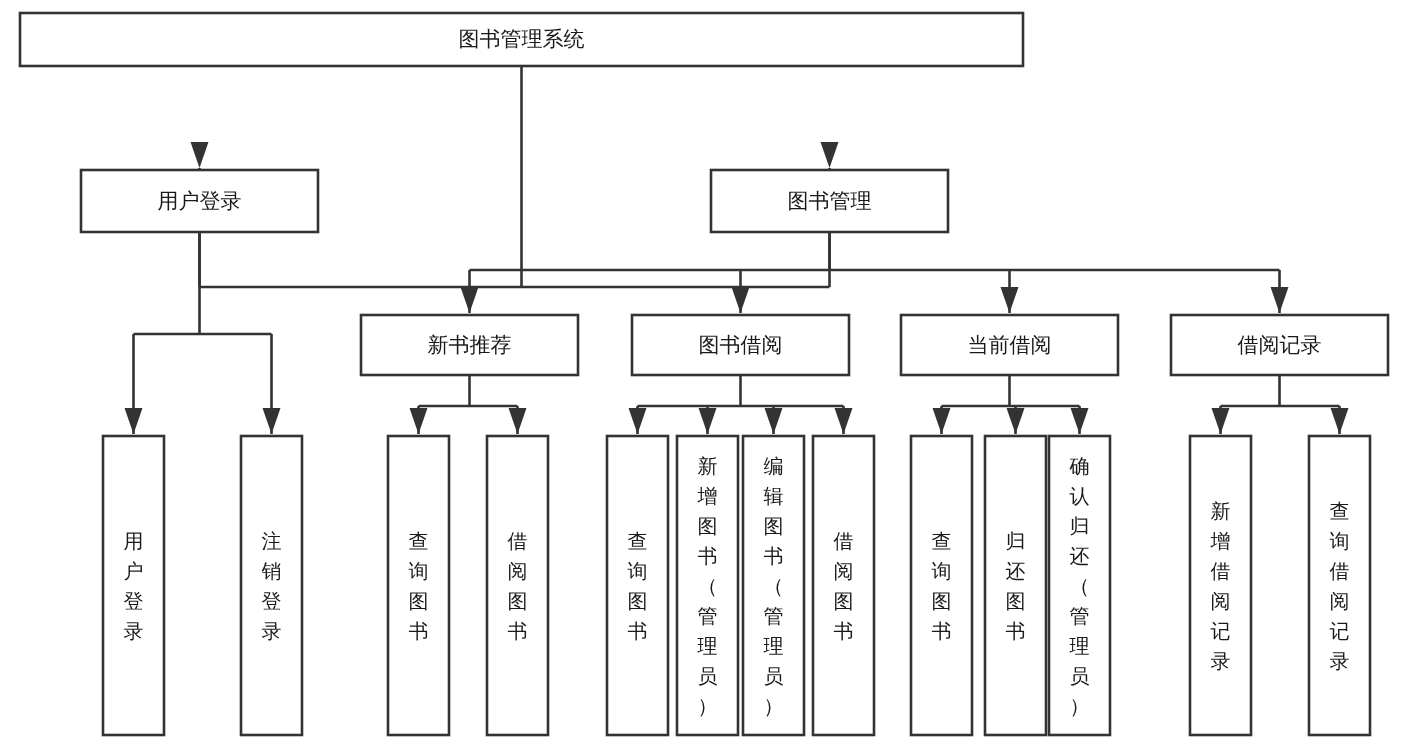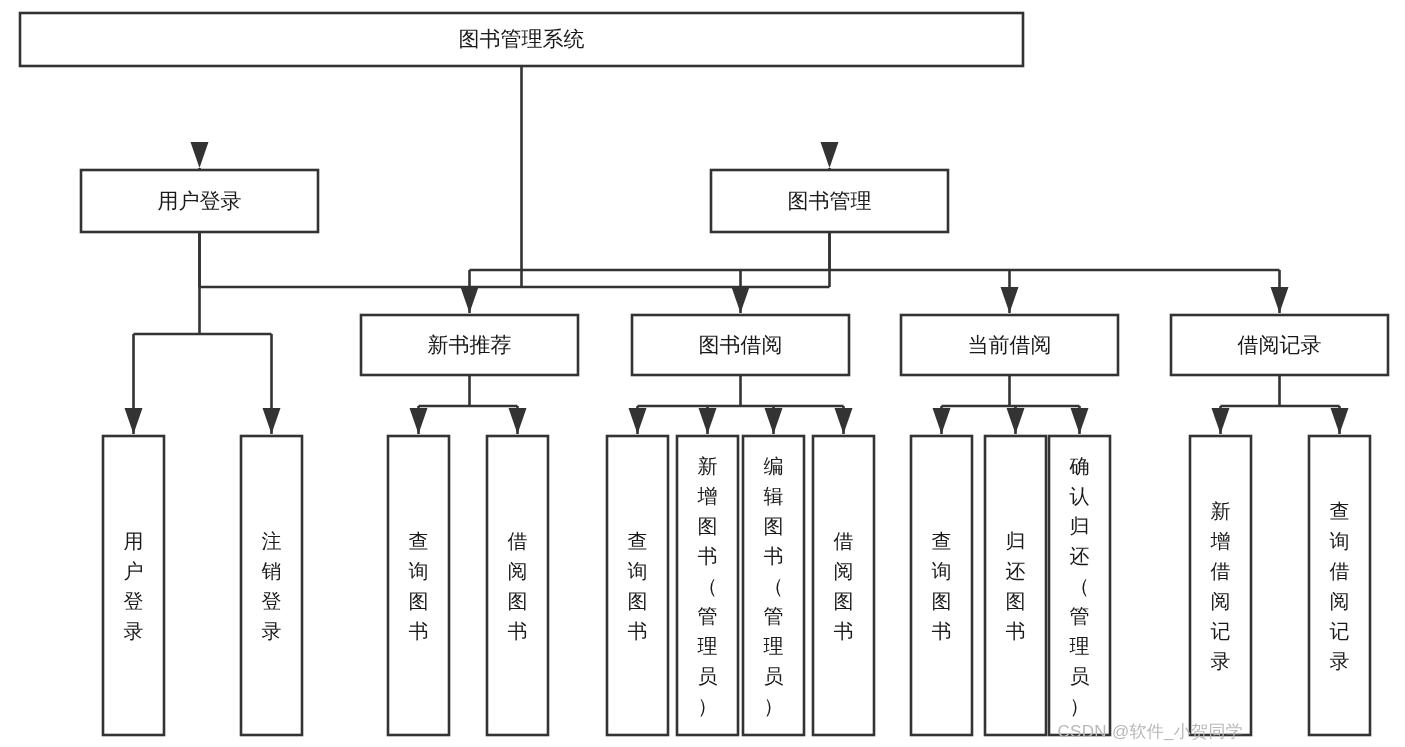--- a/index.html
+++ b/index.html
@@ -258,14 +258,13 @@
           <rect x="1309" y="436" width="61" height="299" class="node-box"></rect>
           <text x="1339.5" y="517.5" class="node-label-leaf">查</text>
           <text x="1339.5" y="547.5" class="node-label-leaf">询</text>
           <text x="1339.5" y="577.5" class="node-label-leaf">借</text>
           <text x="1339.5" y="607.5" class="node-label-leaf">阅</text>
           <text x="1339.5" y="637.5" class="node-label-leaf">记</text>
           <text x="1339.5" y="667.5" class="node-label-leaf">录</text>
         </g>
       </g>
   </svg>
-  <div class="watermark">CSDN @软件_小贺同学</div>
 </div>
 
 </body></html>

